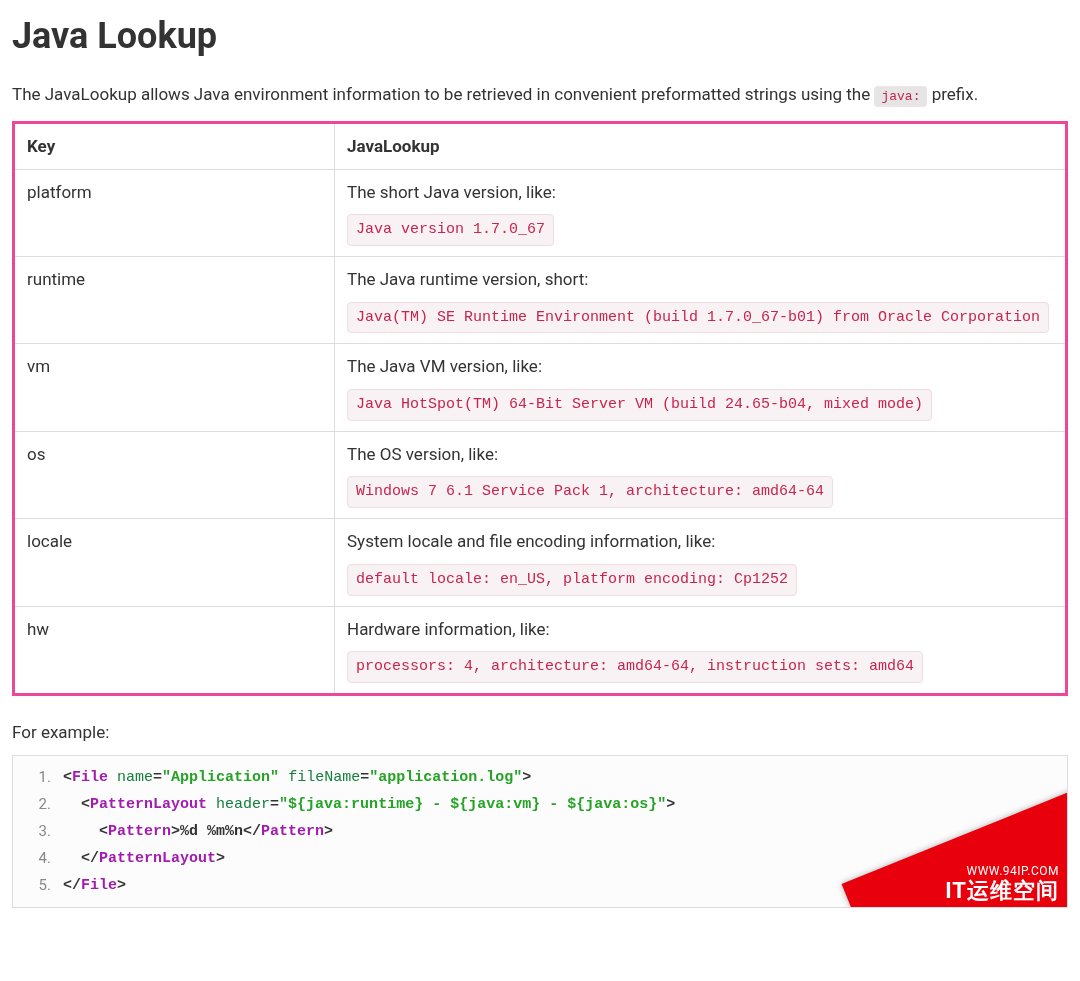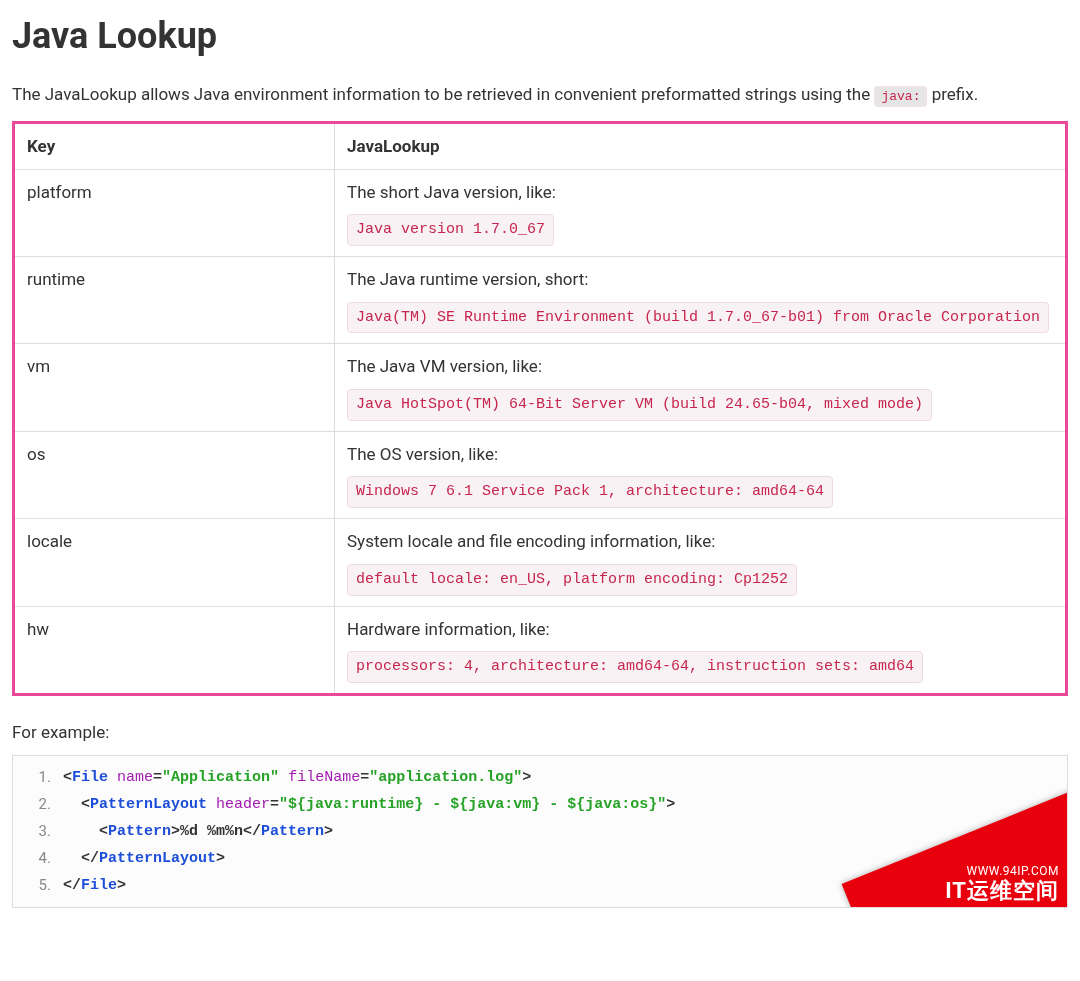--- a/index.html
+++ b/index.html
@@ -89,22 +89,22 @@
     counter-increment: lineno;
     content: counter(lineno) ".";
     position: absolute;
     left: -40px;
     width: 28px;
     text-align: right;
     color: #888;
     font-family: -apple-system, BlinkMacSystemFont, "Segoe UI", Roboto, Arial, sans-serif;
   }
   .t-punct { color: #333; font-weight: 700; }
-  .t-tag   { color: #1d4ed8; font-weight: 700; }
-  .t-attr  { color: #a21caf; }
+  .t-tag   { color: #a21caf; font-weight: 700; }
+  .t-attr  { color: #15803d; }
   .t-str   { color: #26a326; font-weight: 700; }
   .t-text  { color: #333; font-weight: 700; }
 
   .banner {
     position: absolute;
     right: -88px;
     bottom: -46px;
     width: 300px;
     height: 130px;
     background: #e8000c;

